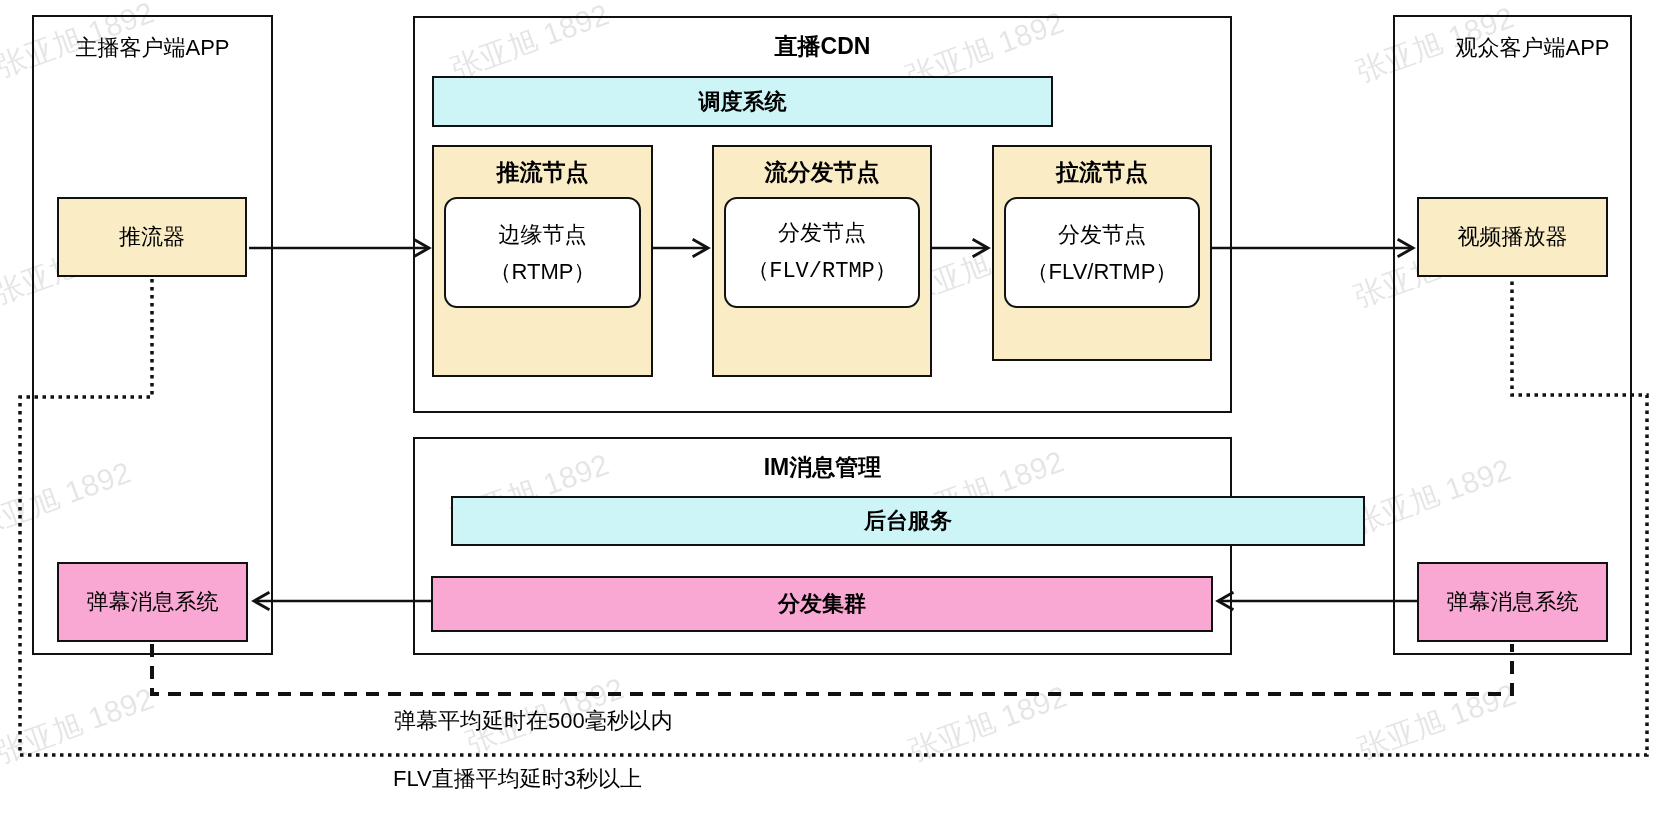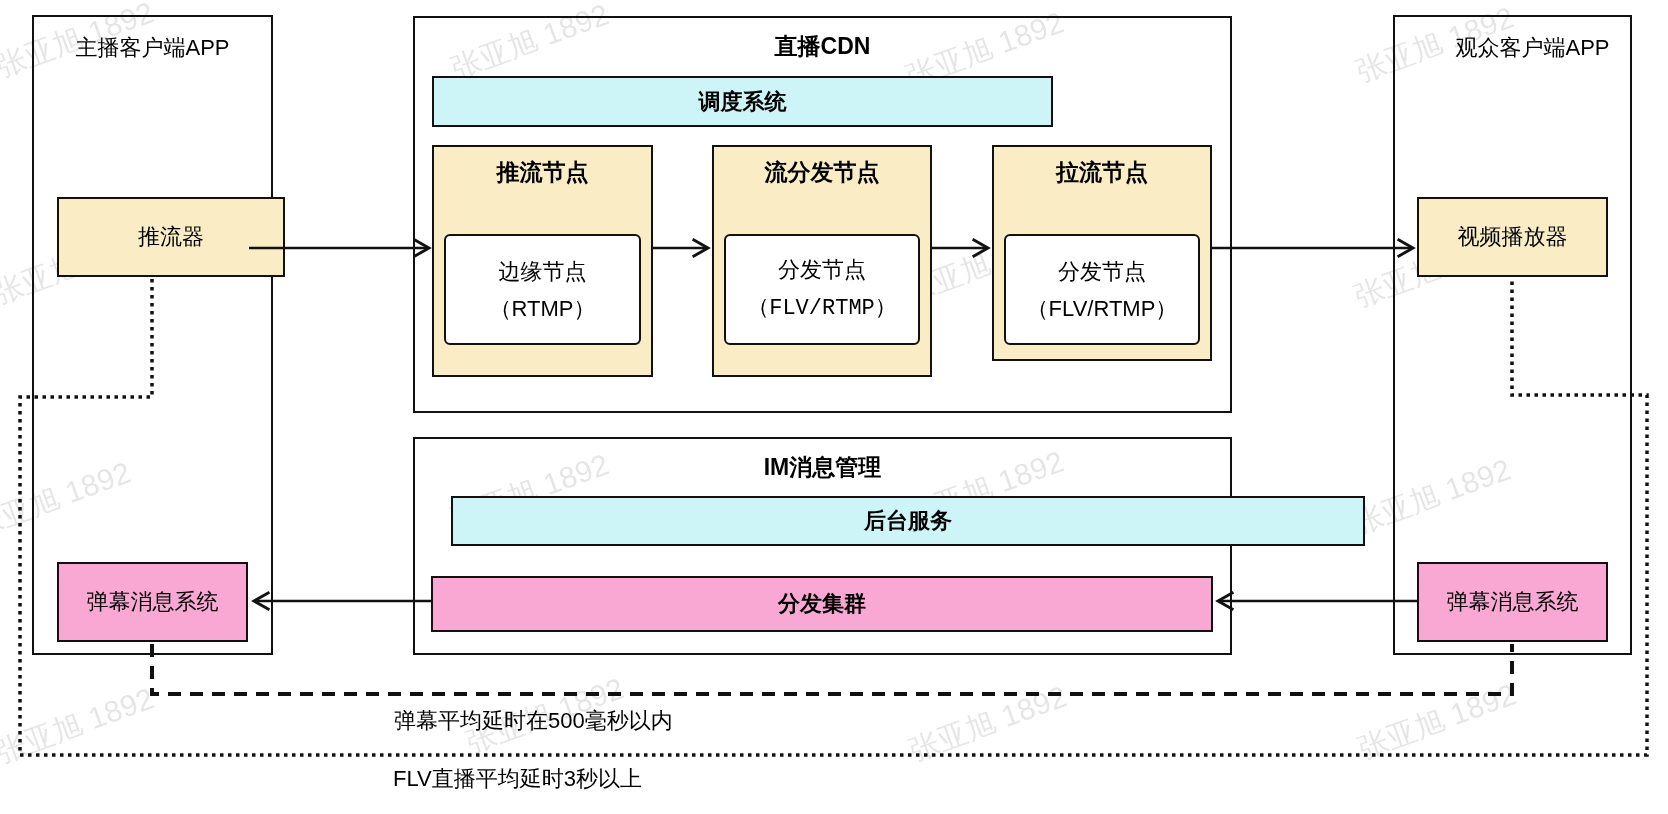--- a/index.html
+++ b/index.html
@@ -19,23 +19,23 @@
            display:flex;align-items:center;justify-content:center;font-size:22px;}
   .titlebar{position:absolute;left:0;width:100%;text-align:center;font-size:22px;z-index:2;}
   .bold{font-weight:700;}
   .tan{background:#FAEDC6;}
   .cyan{background:#CDF5F8;}
   .green{background:#f9a8d4;}
   .node{position:absolute;border:2.5px solid #111;background:#FAEDC6;box-sizing:border-box;z-index:2;}
   .node-title{position:absolute;top:10px;left:0;width:100%;text-align:center;font-size:23px;font-weight:700;}
   .node-inner{
     position:absolute;left:10px;top:50px;width:calc(100% - 20px);height:111px;
-    background:#fff;border:2.5px solid #111;border-radius:6px;box-sizing:border-box;
+    background:#fff;border:2.5px solid #111;border-radius:13px;box-sizing:border-box;
     display:flex;flex-direction:column;align-items:center;justify-content:center;
-    font-size:22px;line-height:37px;text-align:center;margin-top:37px;
+    font-size:22px;line-height:37px;text-align:center;
   }
   .anno{position:absolute;text-align:left;font-size:22px;z-index:3;}
   svg.lines{position:absolute;left:0;top:0;z-index:4;pointer-events:none;}
 </style>
 </head>
 <body>
 
 <div class="stage">
 
   <span class="wm" style="left:75px;top:40px">张亚旭 1892</span>
@@ -51,21 +51,21 @@
   <span class="wm" style="left:985px;top:489px">张亚旭 1892</span>
   <span class="wm" style="left:1432px;top:497px">张亚旭 1892</span>
   <span class="wm" style="left:75px;top:726px">张亚旭 1892</span>
   <span class="wm" style="left:545px;top:716px">张亚旭 1892</span>
   <span class="wm" style="left:988px;top:724px">张亚旭 1892</span>
   <span class="wm" style="left:1437px;top:722px">张亚旭 1892</span>
 
   <div class="frame" style="left:32px;top:15px;width:241px;height:640px;">
     <div class="titlebar" style="top:16px;">主播客户端APP</div>
   </div>
-  <div class="fillbox tan" style="left:57px;top:197px;width:228px;height:80px;">
+  <div class="fillbox tan" style="left:57px;top:197px;width:190px;height:80px;">
     <span>推流器</span>
   </div>
   <div class="fillbox green" style="left:57px;top:562px;width:191px;height:80px;">
     <span>弹幕消息系统</span>
   </div>
 
   <div class="frame" style="left:413px;top:16px;width:819px;height:397px;">
     <div class="titlebar bold" style="top:13px;font-size:23px;">直播CDN</div>
   </div>
   <div class="fillbox cyan bold" style="left:432px;top:76px;width:621px;height:51px;">

